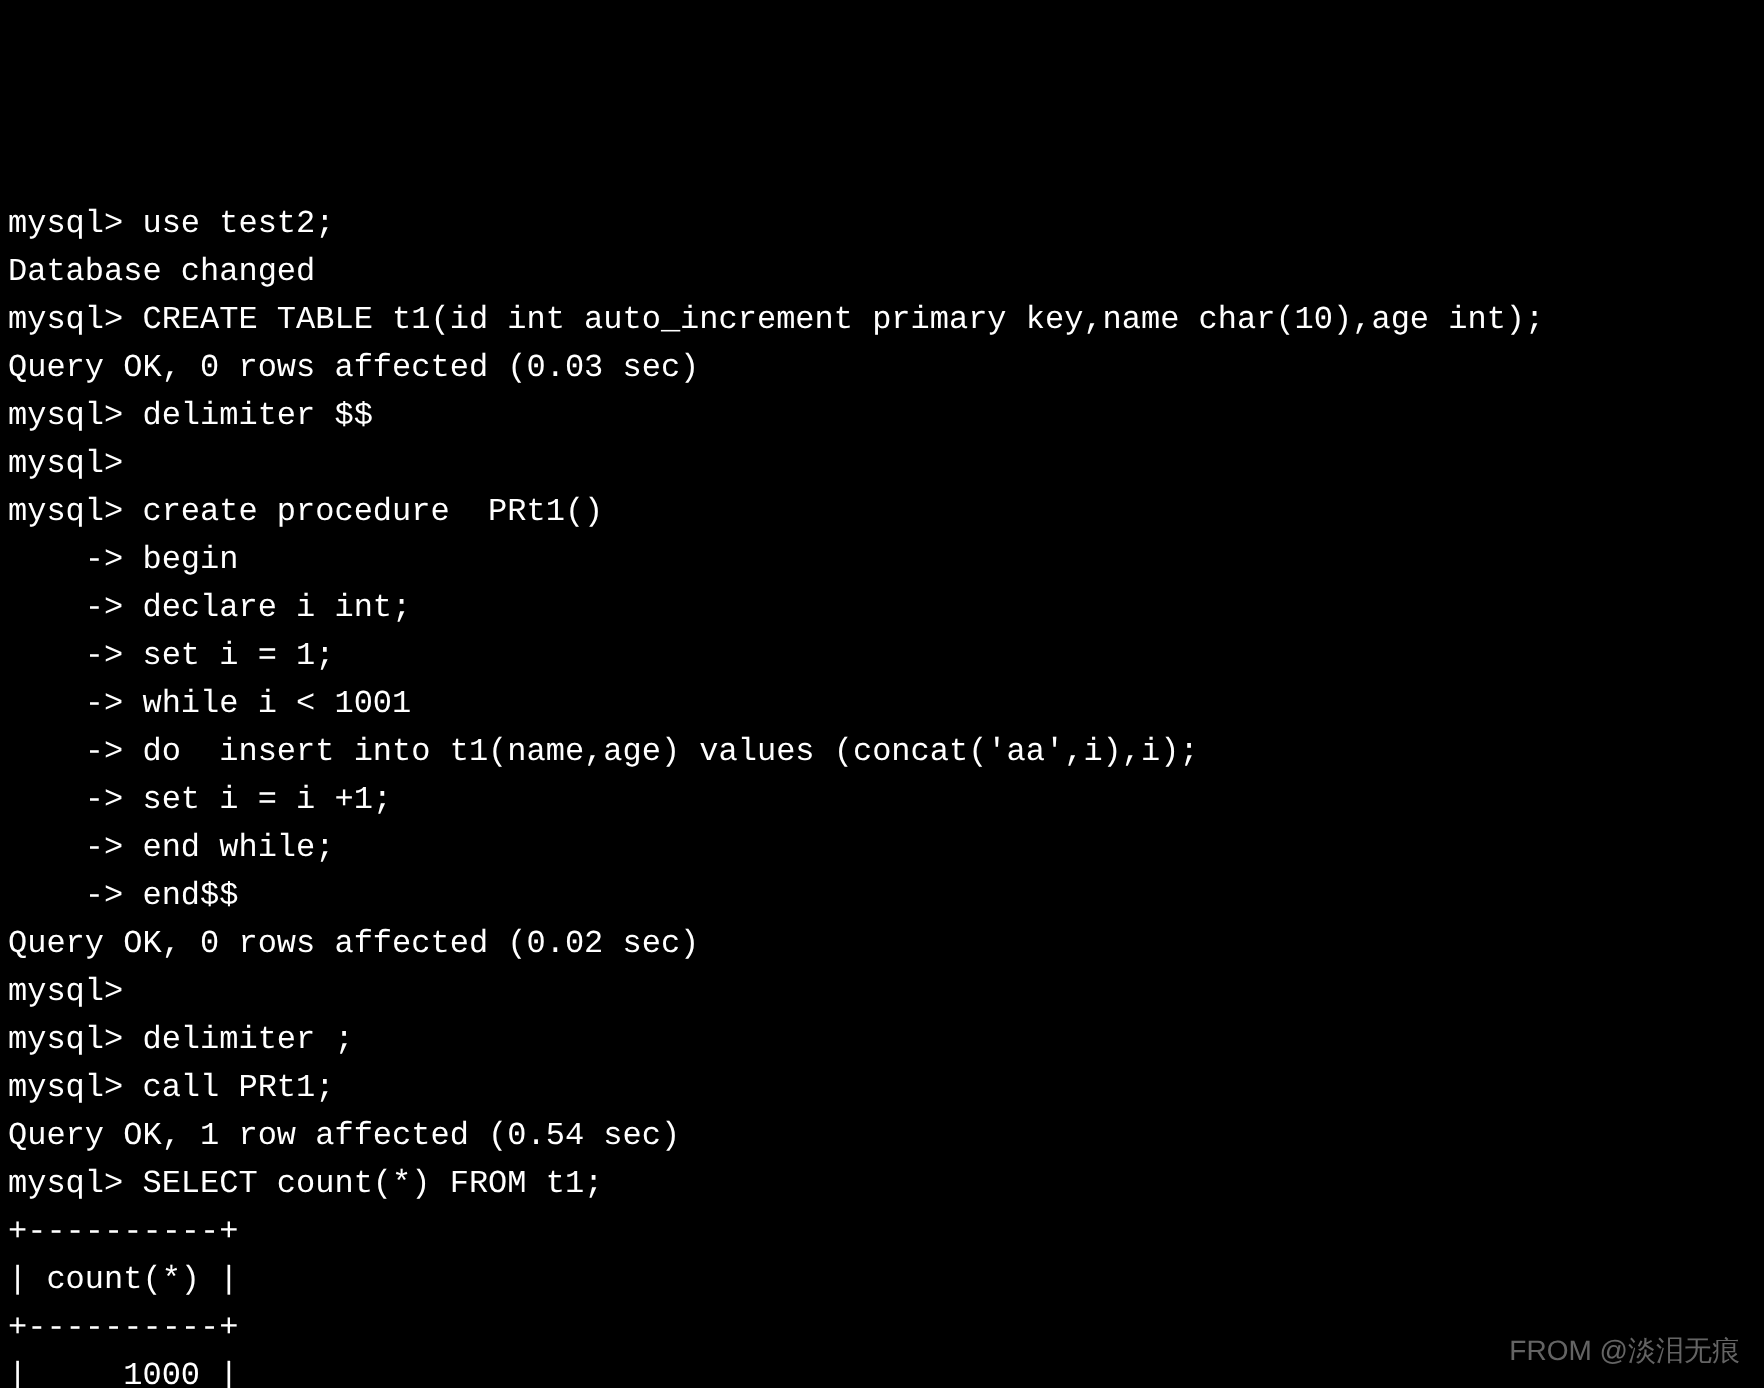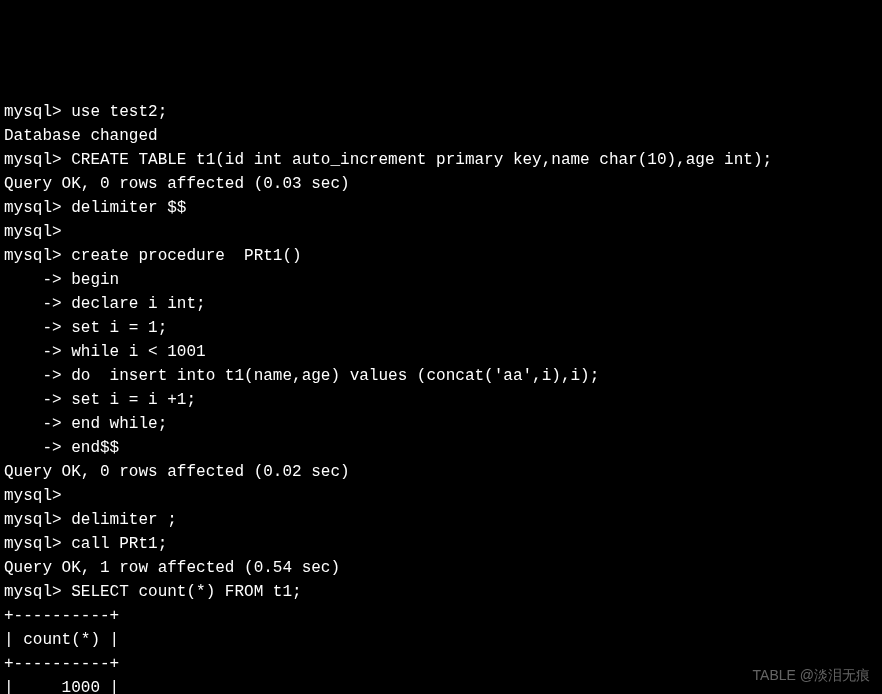--- a/index.html
+++ b/index.html
@@ -36,16 +36,16 @@
       pointer-events: none;
     }
   </style>
 </head>
 <body>
 
 
 
 <div class="terminal"><span class="line">mysql&gt; use test2;</span><span class="line">Database changed</span><span class="line">mysql&gt; CREATE TABLE t1(id int auto_increment primary key,name char(10),age int);</span><span class="line">Query OK, 0 rows affected (0.03 sec)</span><span class="line"></span><span class="line">mysql&gt; delimiter $$</span><span class="line">mysql&gt;</span><span class="line">mysql&gt; create procedure  PRt1()</span><span class="line">    -&gt; begin</span><span class="line">    -&gt; declare i int;</span><span class="line">    -&gt; set i = 1;</span><span class="line">    -&gt; while i &lt; 1001</span><span class="line">    -&gt; do  insert into t1(name,age) values (concat('aa',i),i);</span><span class="line">    -&gt; set i = i +1;</span><span class="line">    -&gt; end while;</span><span class="line">    -&gt; end$$</span><span class="line">Query OK, 0 rows affected (0.02 sec)</span><span class="line"></span><span class="line">mysql&gt;</span><span class="line">mysql&gt; delimiter ;</span><span class="line">mysql&gt; call PRt1;</span><span class="line">Query OK, 1 row affected (0.54 sec)</span><span class="line"></span><span class="line">mysql&gt; SELECT count(*) FROM t1;</span><span class="line">+----------+</span><span class="line">| count(*) |</span><span class="line">+----------+</span><span class="line">|     1000 |</span><span class="line"></span></div>
 
-<div class="watermark">TABLE @淡泪无痕</div>
+<div class="watermark">FROM @淡泪无痕</div>
 
 
 
 
 </body></html>

